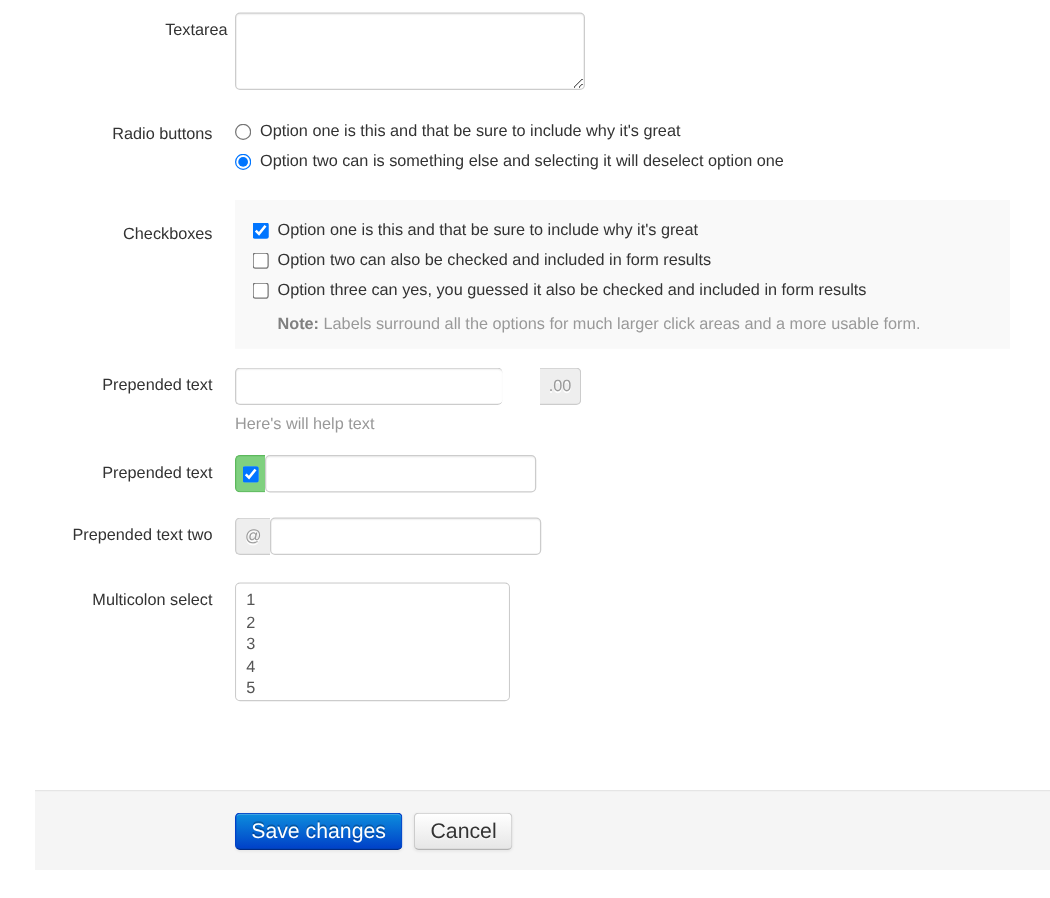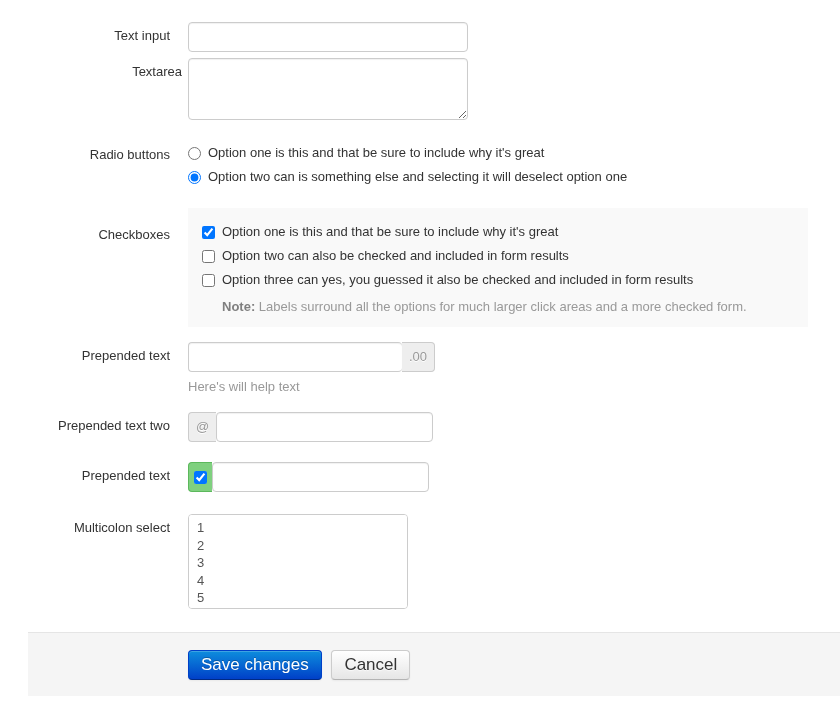--- a/index.html
+++ b/index.html
@@ -143,20 +143,21 @@
     line-height: 20px;
     color: #999999;
     text-align: center;
     background-color: #eeeeee;
     border: 1px solid #cccccc;
     text-shadow: 0 1px 0 #ffffff;
   }
   .addon-right {
     border-left: 0;
     border-radius: 0 4px 4px 0;
+    margin-left: 30px;
   }
   .addon-left {
     border-right: 0;
     border-radius: 4px 0 0 4px;
   }
   .addon-green {
     background-color: #7fd07f;
     border-color: #5cb85c;
     padding: 4px 5px;
     display: flex;
@@ -230,26 +231,20 @@
     border-color: #0040c8 #0040c8 #002a85;
     font-weight: normal;
     margin-right: 6px;
   }
 </style>
 </head>
 <body>
 
 <div class="form-wrap">
 
-  <div class="control-group" style="height:48px;">
-    <label class="control-label" style="top:26px;">Text input</label>
-    <div class="controls" style="padding-top:22px;">
-      <input class="txt" type="text" style="width: 280px;" placeholder="">
-    </div>
-  </div>
 
   <div class="control-group" style="height:90px;">
     <label class="control-label" style="top:14px;padding-left:12px;">Textarea</label>
     <div class="controls" style="padding-top:10px;">
       <textarea class="ta" placeholder="" style=""></textarea>
     </div>
   </div>
 
   <div class="control-group" style="height:62px;">
     <label class="control-label" style="top:7px;">Radio buttons</label>
@@ -274,53 +269,53 @@
       </div>
       <div class="check-row">
         <input type="checkbox" style="">
         <span>Option two can also be checked and included in form results</span>
       </div>
       <div class="check-row">
         <input type="checkbox" style="">
         <span>Option three can yes, you guessed it also be checked and included in form results</span>
       </div>
       <div class="note">
-        <b>Note:</b><span> Labels surround all the options for much larger click areas and a more checked form.</span>
+        <b>Note:</b><span> Labels surround all the options for much larger click areas and a more usable form.</span>
       </div>
     </div>
   </div>
 
   <div class="control-group" style="height:78px;">
     <label class="control-label" style="top:16px;">Prepended text</label>
     <div class="controls" style="padding-top:12px;">
       <div class="input-group">
         <input class="txt grp-left" type="text" style="width: 214px; border-right: 0px;">
         <span class="addon addon-right">.00</span>
       </div>
       <div class="help-block">Here's will help text</div>
-    </div>
-  </div>
-
-  <div class="control-group" style="height:50px;">
-    <label class="control-label" style="top:8px;">Prepended text two</label>
-    <div class="controls" style="padding-top:4px;">
-      <div class="input-group">
-        <span class="addon addon-left">@</span>
-        <input class="txt grp-right" type="text" style="width: 217px;">
-      </div>
     </div>
   </div>
 
   <div class="control-group" style="height:50px;">
     <label class="control-label" style="top:8px;">Prepended text</label>
     <div class="controls" style="padding-top:4px;">
       <div class="input-group">
         <span class="addon addon-left addon-green">
           <input type="checkbox" checked="" style="">
         </span>
+        <input class="txt grp-right" type="text" style="width: 217px;">
+      </div>
+    </div>
+  </div>
+
+  <div class="control-group" style="height:50px;">
+    <label class="control-label" style="top:8px;">Prepended text two</label>
+    <div class="controls" style="padding-top:4px;">
+      <div class="input-group">
+        <span class="addon addon-left">@</span>
         <input class="txt grp-right" type="text" style="width: 217px;">
       </div>
     </div>
   </div>
 
   <div class="control-group" style="height:110px;">
     <label class="control-label" style="top:10px;">Multicolon select</label>
     <div class="controls" style="padding-top:6px;">
       <select class="multi" multiple="" size="5">
         <option>1</option>

